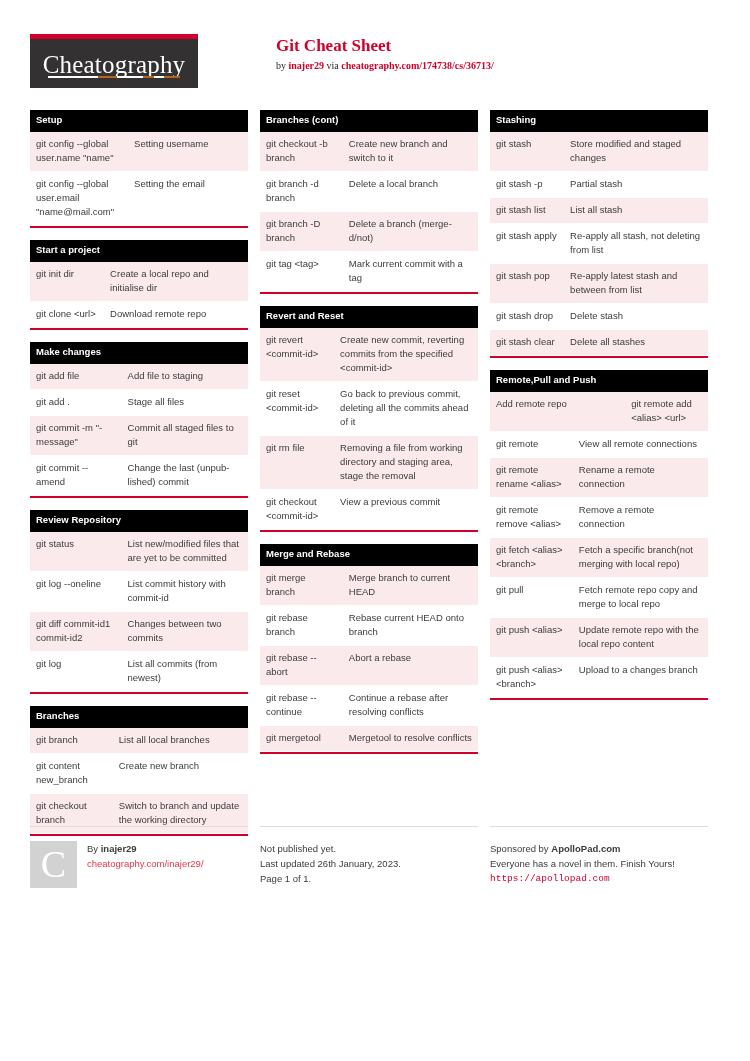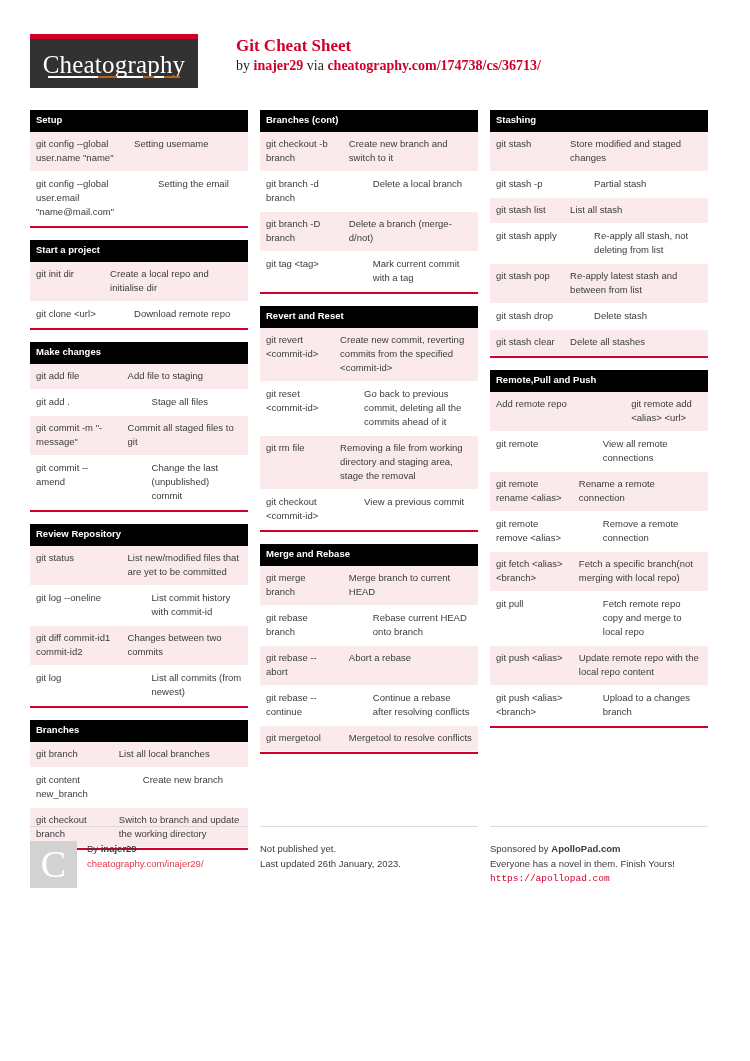--- a/index.html
+++ b/index.html
@@ -21,20 +21,21 @@
     box-sizing: border-box;
     padding: 0 30px;
   }
 
   
   .header {
     display: flex;
     align-items: flex-start;
     padding-top: 34px;
     height: 62px;
+    gap: 40px;
   }
   .logo-box {
     width: 168px;
     height: 54px;
     background: #333132;
     border-top: 5px solid #d1002a;
     box-sizing: border-box;
     position: relative;
     flex: 0 0 auto;
   }
@@ -66,21 +67,21 @@
   }
   .sheet-title {
     font-family: "Liberation Serif", serif;
     font-size: 17px;
     font-weight: bold;
     color: #d1002a;
     line-height: 20px;
   }
   .sheet-byline {
     font-family: "Liberation Serif", serif;
-    font-size: 14px;
+    font-size: 10px;
     color: #231f20;
     line-height: 18px;
     margin-top: 1px;
   }
   .sheet-byline .author,
   .sheet-byline .srcurl {
     color: #d1002a;
     font-weight: bold;
   }
 
@@ -109,21 +110,21 @@
     font-weight: bold;
     padding: 4px 6px 7px 6px;
     line-height: 11px;
   }
   .row {
     display: flex;
     align-items: flex-start;
     border-bottom: 1px solid #ffffff;
   }
   .row.odd  { background: #fbeaec; }
-  .row.even { background: #ffffff; gap: 24px; }
+  .row.even { background: #ffffff; }
   .cell {
     font-size: 9.5px;
     line-height: 14px;
     color: #3b3b3b;
     padding: 5px 6px 6px 6px;
     box-sizing: border-box;
     word-wrap: break-word;
     overflow-wrap: break-word;
   }
   .cell.k {
@@ -413,20 +414,21 @@
       <div class="avatar">C</div>
       <div>
         <span class="fline"><span>By </span><span class="fline bold" style="display:inline">inajer29</span></span>
         <span class="flink">cheatography.com/inajer29/</span>
       </div>
     </div>
 
     <div class="fcol">
       <span class="fline">Not published yet.</span>
       <span class="fline">Last updated 26th January, 2023.</span>
+      <span class="fline">Page 1 of 1.</span>
     </div>
 
     <div class="fcol">
       <span class="fline"><span>Sponsored by </span><span class="bold" style="font-weight:bold">ApolloPad.com</span></span>
       <span class="fline">Everyone has a novel in them. Finish Yours!</span>
       <span class="flink hard">https://apollopad.com</span>
     </div>
 
   </div>
 </div>

